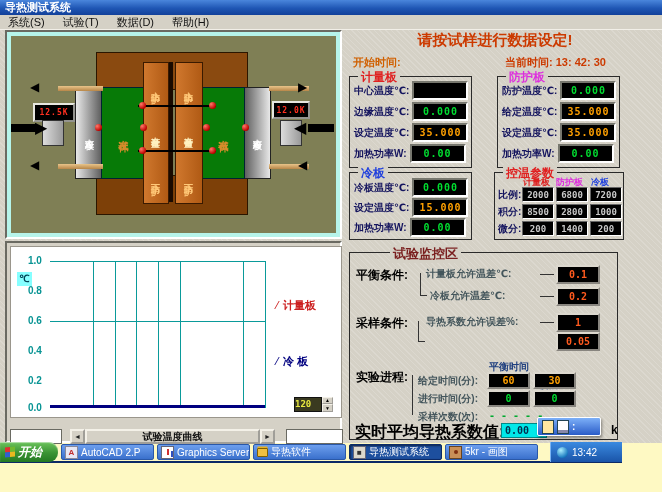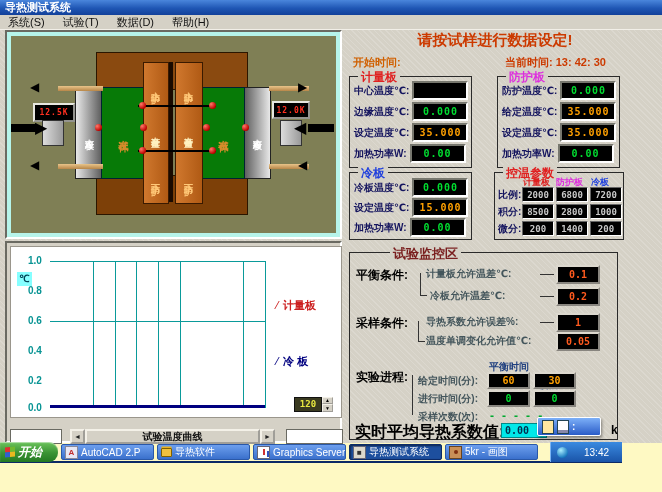--- a/index.html
+++ b/index.html
@@ -69,21 +69,21 @@
            background:linear-gradient(180deg,#6cc45c 0%,#3a9334 55%,#247a22 100%);border-radius:0 9px 9px 0;
            color:#fff;font-style:italic;font-weight:bold;font-size:12px;box-shadow:inset 0 1px 1px rgba(255,255,255,.5);}
   .xp-flag{width:10px;height:10px;display:grid;grid-template-columns:5px 5px;grid-template-rows:5px 5px;transform:skewY(-6deg);}
   .xp-flag i{display:block;}
   .task{height:16px;width:93px;display:flex;align-items:center;gap:3px;padding:0 3px;box-sizing:border-box;
         background:linear-gradient(180deg,#6d9fee,#3a70cc);border:1px solid #2a58a8;border-radius:2px;
         color:#fff;font-size:10px;white-space:nowrap;overflow:hidden;}
   .task.active{background:#1d4f9e;border:1px solid #0c2a66;box-shadow:inset 1px 1px 2px rgba(0,0,0,.5);}
   .ticon{width:11px;height:11px;flex:0 0 11px;display:flex;align-items:center;justify-content:center;
          font:bold 8px "Liberation Sans",sans-serif;}
-  #tray{margin-left:auto;height:20px;width:72px;display:flex;align-items:center;gap:16px;padding-left:6px;box-sizing:border-box;
+  #tray{margin-left:auto;height:20px;width:72px;display:flex;align-items:center;gap:4px;padding-left:6px;box-sizing:border-box;
         background:linear-gradient(180deg,#3a8ae0,#1a54a8);border-left:1px solid #7ab4f4;color:#fff;font-size:10px;}
   .tray-circle{width:11px;height:11px;border-radius:50%;background:radial-gradient(circle at 35% 30%,#aef,#1a7ac0 70%,#0a4a80);}
   
   #ime{position:absolute;display:flex;align-items:center;gap:3px;padding:0 4px;box-sizing:border-box;
        background:linear-gradient(180deg,#7db0f8,#2a5cc8);border:1px solid #fff;border-radius:2px;box-shadow:1px 2px 3px rgba(0,0,0,.4);}
   .ime-chip{width:10px;height:12px;border:1px solid #245;}
 </style>
 </head>
 <body>
 
@@ -195,21 +195,21 @@
         <div class="abs" style="left:264px;top:48px;white-space:nowrap;">
           <span class="legend-slash" style="color:#cc2020;">/</span>
           <span style="color:#cc2020;font:bold 11px 'Liberation Sans',sans-serif;">计量板</span>
         </div>
         <div class="abs" style="left:264px;top:104px;white-space:nowrap;">
           <span class="legend-slash" style="color:#000080;">/</span>
           <span style="color:#000080;font:bold 11px 'Liberation Sans',sans-serif;">冷 板</span>
         </div>
 
         <div class="abs" style="left:283px;top:150px;display:flex;">
-          <div style="width:26px;height:13px;background:#3a3a20;border:1px solid #111;color:#e8e840;font:bold 9px 'DejaVu Sans Mono',monospace;text-align:center;line-height:13px;">120</div>
+          <div style="width:26px;height:13px;background:#3a3a20;border:1px solid #111;color:#e8e840;font:bold 9px 'DejaVu Sans Mono',monospace;line-height:13px;">120</div>
           <div style="display:flex;flex-direction:column;">
             <div style="width:11px;height:7px;background:#d5d1c6;border:1px outset #f4f1e8;font-size:5px;line-height:5px;text-align:center;box-sizing:border-box;">▲</div>
             <div style="width:11px;height:8px;background:#d5d1c6;border:1px outset #f4f1e8;font-size:5px;line-height:6px;text-align:center;box-sizing:border-box;">▼</div>
           </div>
         </div>
       </div>
 
       <div class="wbox" style="left:3px;top:186px;width:50px;height:13px;"></div>
       <div class="abs" style="left:63px;top:186px;width:205px;height:15px;display:flex;background:#cdc9be;">
         <div class="sb-btn">◄</div>
@@ -323,23 +323,20 @@
 
       <div class="frow" style="left:6px;top:62px;">
           <span class="mon-label">采样条件:</span>
         </div>
       <div class="frow" style="left:76px;top:62px;">
           <span class="sub-label">导热系数允许误差%:</span>
         </div>
       <div class="conn" style="left:190px;top:69px;"></div>
       <div class="cond abs" style="left:206px;top:60px;">1</div>
       <div class="bracket" style="left:68px;top:68px;width:6px;height:20px;"></div>
-      <div class="frow" style="left:76px;top:81px;">
-          <span class="sub-label">温度单调变化允许值℃:</span>
-        </div>
       <div class="cond abs" style="left:206px;top:79px;">0.05</div>
 
       <div class="frow" style="left:6px;top:116px;">
           <span class="mon-label">实验进程:</span>
         </div>
       <div class="bracket" style="left:62px;top:122px;width:4px;height:40px;border-bottom:none;"></div>
       <span class="colhead" style="left:139px;top:107px;">平衡时间</span>
       <span class="colhead" style="left:185px;top:107px;margin-top:28px;">采样间隔</span>
       <div class="frow" style="left:68px;top:121px;">
           <span class="sub-label">给定时间(分):</span>
@@ -378,30 +375,30 @@
           <i style="background:#3060d0;"></i>
           <i style="background:#e8b820;"></i>
       </span>
       <span>开始</span>
     </div>
     <div class="task">
       <span class="ticon" style="background:#e8e8f4;color:#c03030;border:1px solid #889;">A</span>
       <span>AutoCAD 2.P</span>
     </div>
     <div class="task">
+      <span class="ticon" style="background:#fff;border:1px solid #667;">
+          <span style="display:block;width:2px;height:6px;background:#d03030;box-shadow:4px 2px 0 #3050c0;"></span>
+        </span>
+      <span>Graphics Server</span>
+    </div>
+    <div class="task">
       <span class="ticon">
           <span style="display:block;width:10px;height:7px;background:#f0c040;border:1px solid #806000;border-radius:1px;box-shadow:0 -2px 0 -0.5px #e8b020;"></span>
         </span>
       <span>导热软件</span>
-    </div>
-    <div class="task">
-      <span class="ticon" style="background:#fff;border:1px solid #667;">
-          <span style="display:block;width:2px;height:6px;background:#d03030;box-shadow:4px 2px 0 #3050c0;"></span>
-        </span>
-      <span>Graphics Server</span>
     </div>
     <div class="task active">
       <span class="ticon" style="background:#dcd8cc;border:1px solid #667;color:#333;">■</span>
       <span>导热测试系统</span>
     </div>
     <div class="task">
       <span class="ticon" style="background:#c89058;border:1px solid #664422;">
           <span style="display:block;width:4px;height:4px;border-radius:50%;background:#803010;"></span>
         </span>
       <span>5kr - 画图</span>

